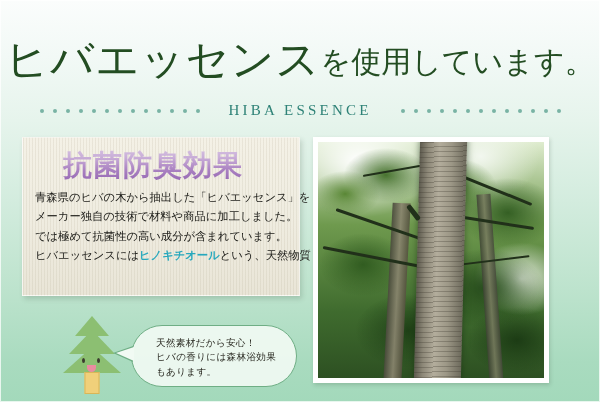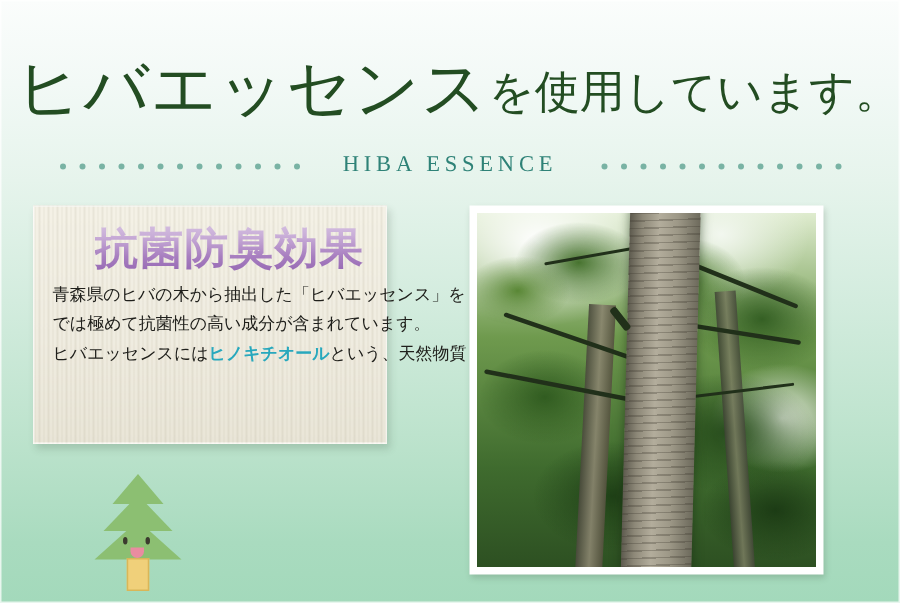--- a/index.html
+++ b/index.html
@@ -28,21 +28,21 @@
     content:"";
     position:absolute; inset:0;
     border:1px solid rgba(255,255,255,.75);
     pointer-events:none;
     z-index:60;
   }
 
   
   .header{
     position:absolute; left:0; top:38px; width:600px;
-    text-align:right;
+    text-align:center;
   }
   .headline{
     white-space:nowrap;
     color:#234d22;
     line-height:1;
   }
   .headline .kana{
     font-size:43px;
     letter-spacing:1px;
     font-weight:400;
@@ -68,21 +68,21 @@
   .subtitle{
     font-size:15px;
     letter-spacing:3.2px;
     color:#2e8277;
     font-family:"Liberation Serif", serif;
   }
 
   
   .card{
     position:absolute; left:22px; top:137px;
-    width:236px; height:159px;
+    width:278px; height:159px;
     background:
       repeating-linear-gradient(90deg,
         rgba(172,164,140,.16) 0px,
         rgba(172,164,140,.16) 1px,
         rgba(255,255,255,0) 1px,
         rgba(255,255,255,0) 3px),
       linear-gradient(to bottom, #f4f1e6 0%, #efece0 55%, #e9e5d7 100%);
     box-shadow:2px 3px 5px rgba(60,80,60,.20);
     border:1px solid rgba(255,255,255,.6);
   }
@@ -294,20 +294,21 @@
         <i></i>
         <i></i>
         <i></i>
     </span>
   </div>
 
   <div class="card">
     <div class="card-title">抗菌防臭効果</div>
     <div class="card-body">
       <p>青森県のヒバの木から抽出した「ヒバエッセンス」を</p>
+      <p>メーカー独自の技術で材料や商品に加工しました。</p>
       <p>では極めて抗菌性の高い成分が含まれています。</p>
       <p><span>ヒバエッセンスには</span><span class="hl">ヒノキチオール</span><span>という、天然物質</span></p>
     </div>
   </div>
 
   <div class="photo-frame">
     <div class="photo">
       <div class="ph-sky"></div>
       <div class="ph-foliage"></div>
       <div class="ph-trunk2"></div>
@@ -326,14 +327,22 @@
   <div class="mascot">
     <div class="tree-tier t1"></div>
     <div class="tree-tier t2"></div>
     <div class="tree-tier t3"></div>
     <div class="trunk-m"></div>
     <div class="eye eye-l"></div>
     <div class="eye eye-r"></div>
     <div class="mouth"></div>
   </div>
 
+  <div class="bubble">
+    <div class="bubble-tail"></div>
+    <div class="bubble-text">
+      <div>天然素材だから安心！</div>
+      <div>ヒバの香りには森林浴効果</div>
+      <div>もあります。</div>
+    </div>
+  </div>
 
 </div>
 
 </body></html>

